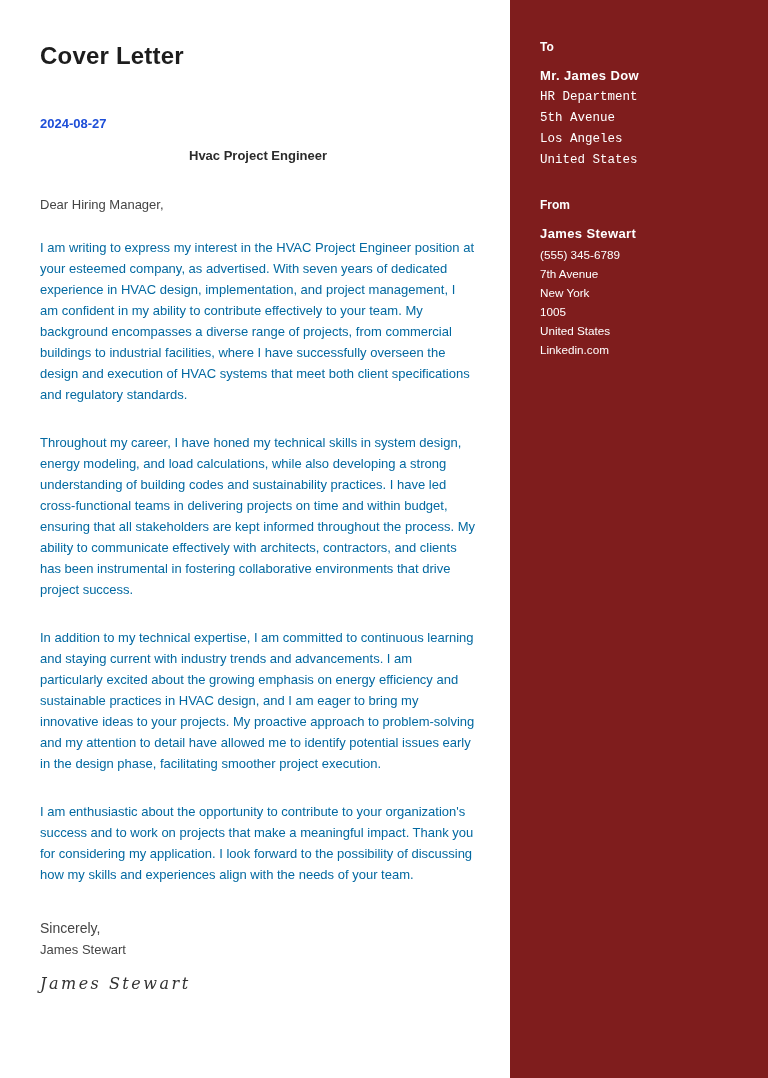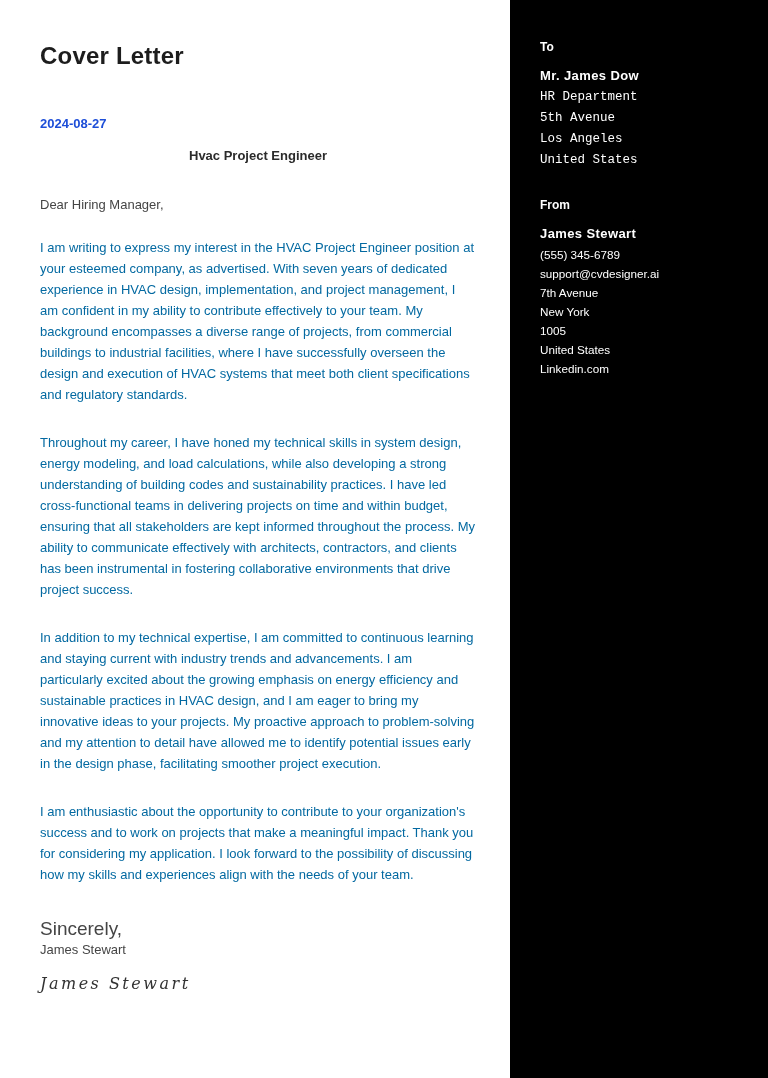--- a/index.html
+++ b/index.html
@@ -42,35 +42,35 @@
     font-size: 13px;
     color: #454545;
     margin-bottom: 25px;
   }
   .para {
     margin: 0 0 27px 0;
     font-size: 13px;
     line-height: 21px;
     color: #0369a1;
   }
-  .closing { font-size: 19px; line-height: 21px; color: #454545; margin-top: 33px; }
+  .closing { font-size: 14px; line-height: 21px; color: #454545; margin-top: 33px; }
   .signer  { font-size: 13px; line-height: 21px; color: #454545; }
   .signature {
     margin-top: 14px;
     font-family: "DejaVu Serif", serif;
     font-style: italic;
     font-size: 16px;
     letter-spacing: 2.5px;
     color: #323232;
   }
   
   .sidebar {
     flex: 0 0 258px;
     box-sizing: border-box;
-    background: #000000;
+    background: #7f1d1d;
     color: #ffffff;
     padding: 40px 24px 0 30px;
   }
   .sec-heading {
     font-size: 12px;
     font-weight: 700;
     margin-bottom: 14px;
   }
   .contact-name {
     font-size: 13px;
@@ -113,21 +113,20 @@
       <div class="contact-line">HR Department</div>
       <div class="contact-line">5th Avenue</div>
       <div class="contact-line">Los Angeles</div>
       <div class="contact-line">United States</div>
     </div>
 
     <div class="from-block">
       <div class="sec-heading">From</div>
       <div class="contact-name">James Stewart</div>
       <div class="contact-line">(555) 345-6789</div>
-      <div class="contact-line">support@cvdesigner.ai</div>
       <div class="contact-line">7th Avenue</div>
       <div class="contact-line">New York</div>
       <div class="contact-line">1005</div>
       <div class="contact-line">United States</div>
       <div class="contact-line">Linkedin.com</div>
     </div>
 
   </aside>
 
 </div>

